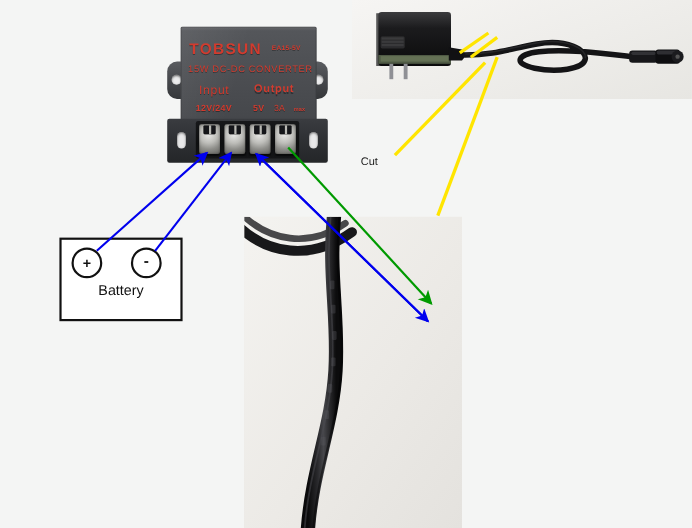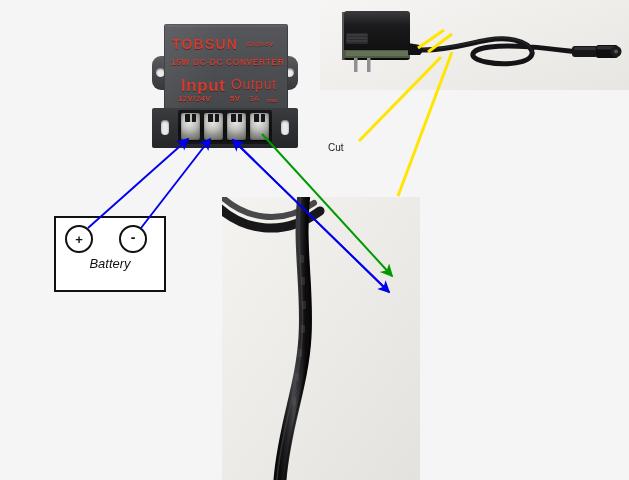--- a/index.html
+++ b/index.html
@@ -69,23 +69,23 @@
     position: absolute;
     color: #c9302c;
     color: #d23b2e;
     font-family: "Liberation Sans", sans-serif;
     letter-spacing: .6px;
     white-space: nowrap;
     text-shadow: 0 1px 0 rgba(0,0,0,.35);
   }
   #lbl-brand   { left: 8px;  top: 12px;  font-size: 14px; font-weight: bold; letter-spacing: 1.2px; }
   #lbl-model   { left: 83px; top: 17px;  font-size: 6px;  font-weight: bold; letter-spacing: .3px; }
-  #lbl-desc    { left: 7px;  top: 33px;  font-size: 8.5px; font-weight: bold; letter-spacing: .55px; }
-  #lbl-input   { left: 17px; top: 52px;  font-size: 17px; font-weight: bold; }
-  #lbl-output  { left: 67px; top: 52px;  font-size: 14px; font-weight: normal; text-align: center; }
+  #lbl-desc    { left: 7px;  top: 33px;  font-size: 8.5px; font-weight: normal; letter-spacing: .55px; }
+  #lbl-input   { left: 17px; top: 52px;  font-size: 11px; font-weight: normal; }
+  #lbl-output  { left: 67px; top: 52px;  font-size: 10px; font-weight: bold; text-align: center; }
   #lbl-involt  { left: 14px; top: 70px;  font-size: 8px;  font-weight: bold; letter-spacing: .3px; text-align: center; }
   #lbl-outvolt { left: 66px; top: 70px;  font-size: 8px;  font-weight: bold; letter-spacing: .3px; }
   #lbl-outamp  { left: 85px; top: 70px;  font-size: 8px;  font-weight: normal; letter-spacing: .3px; }
   #lbl-outmax  { left: 103px;top: 73px;  font-size: 5px;  font-weight: bold; letter-spacing: .2px; }
 
   .polsym {
     position: absolute;
     top: 86px;
     width: 13px;
     height: 13px;
@@ -217,21 +217,21 @@
   #bat-text {
     position: absolute;
     left: 0; right: 0;
     top: 38px;
     text-align: center;
     font-size: 13.5px;
     color: #111;
     line-height: 15px;
     font-family: "Liberation Sans", sans-serif;
   }
-  #bat-text div:first-child { font-size: 14px; font-style: italic; }
+  #bat-text div:first-child { font-size: 14px; }
   #bat-text div:last-child  { font-size: 13px; }
 
   
   #cut-label {
     position: absolute;
     left: 328px;
     top: 142px;
     font-size: 10px;
     color: #1a1a1a;
     font-family: "Liberation Sans", sans-serif;

